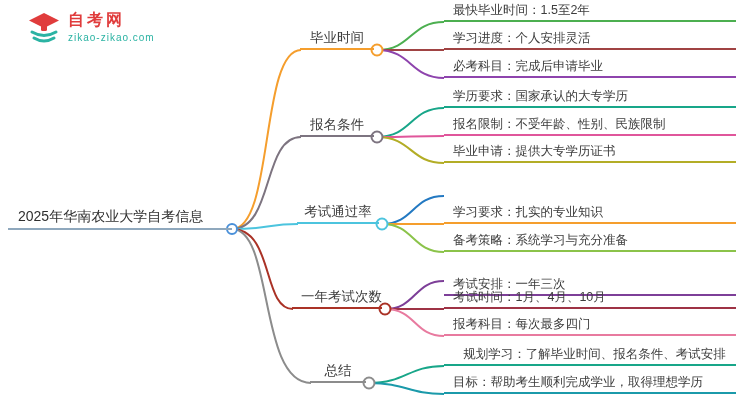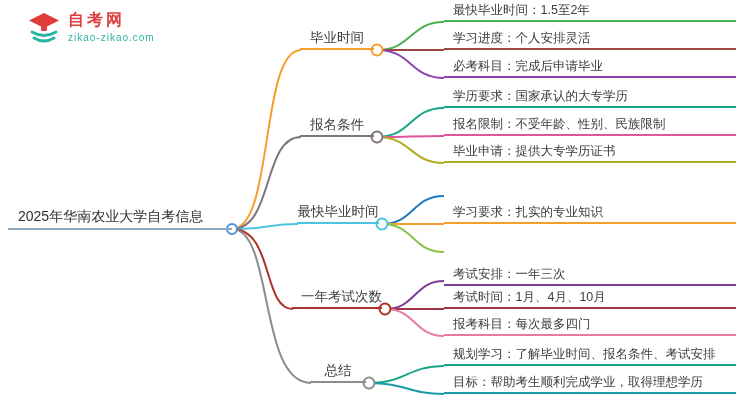--- a/index.html
+++ b/index.html
@@ -69,34 +69,35 @@
     <div class="logo-text">
       <div class="logo-title">自考网</div>
       <div class="logo-sub">zikao-zikao.com</div>
     </div>
   </div>
 
   <div class="node root-node">2025年华南农业大学自考信息</div>
 
   <div class="node branch" style="left: 300px; top: 29px; width: 74px; border-bottom-color: rgb(245, 158, 45);">毕业时间</div>
   <div class="node branch" style="left: 300px; top: 116px; width: 74px; border-bottom-color: rgb(125, 116, 128);">报名条件</div>
-  <div class="node branch" style="left: 297px; top: 203px; width: 82px; border-bottom-color: rgb(76, 196, 222);">最快毕业时间</div>
+  <div class="node branch" style="left: 297px; top: 203px; width: 82px; border-bottom-color: rgb(76, 196, 222);">考试通过率</div>
   <div class="node branch" style="left: 292px; top: 288px; width: 90px; border-bottom-color: rgb(170, 50, 38); text-align: right;">一年考试次数</div>
   <div class="node branch" style="left: 310px; top: 362px; width: 56px; border-bottom-color: rgb(140, 140, 140);">总结</div>
 
   <div class="node leaf" style="top: 2px; border-bottom-color: rgb(76, 175, 80);">最快毕业时间：1.5至2年</div>
   <div class="node leaf" style="top: 30px; border-bottom-color: rgb(160, 67, 67);">学习进度：个人安排灵活</div>
   <div class="node leaf" style="top: 58px; border-bottom-color: rgb(142, 68, 173);">必考科目：完成后申请毕业</div>
 
   <div class="node leaf" style="top: 88px; border-bottom-color: rgb(24, 166, 137);">学历要求：国家承认的大专学历</div>
   <div class="node leaf" style="top: 116px; border-bottom-color: rgb(224, 86, 155);">报名限制：不受年龄、性别、民族限制</div>
   <div class="node leaf" style="top: 143px; border-bottom-color: rgb(179, 173, 38);">毕业申请：提供大专学历证书</div>
 
   <div class="node leaf" style="top: 204px; border-bottom-color: rgb(245, 158, 45);">学习要求：扎实的专业知识</div>
+  <div class="node leaf" style="top: 232px; border-bottom-color: rgb(139, 195, 74);">备考策略：系统学习与充分准备</div>
 
-  <div class="node leaf" style="top: 266px; border-bottom-color: rgb(125, 63, 152);">考试安排：一年三次</div>
+  <div class="node leaf" style="top: 276px; border-bottom-color: rgb(125, 63, 152);">考试安排：一年三次</div>
   <div class="node leaf" style="top: 289px; border-bottom-color: rgb(158, 51, 69);">考试时间：1月、4月、10月</div>
   <div class="node leaf" style="top: 316px; border-bottom-color: rgb(232, 122, 159);">报考科目：每次最多四门</div>
 
-  <div class="node leaf" style="top: 346px; border-bottom-color: rgb(24, 166, 137);">规划学习：了解毕业时间、报名条件、考试安排</div>
+  <div class="node leaf" style="top: 346px; border-bottom-color: rgb(24, 166, 137); text-align: center;">规划学习：了解毕业时间、报名条件、考试安排</div>
   <div class="node leaf" style="top: 374px; border-bottom-color: rgb(27, 154, 170);">目标：帮助考生顺利完成学业，取得理想学历</div>
 
 </div>
 
 </body></html>

